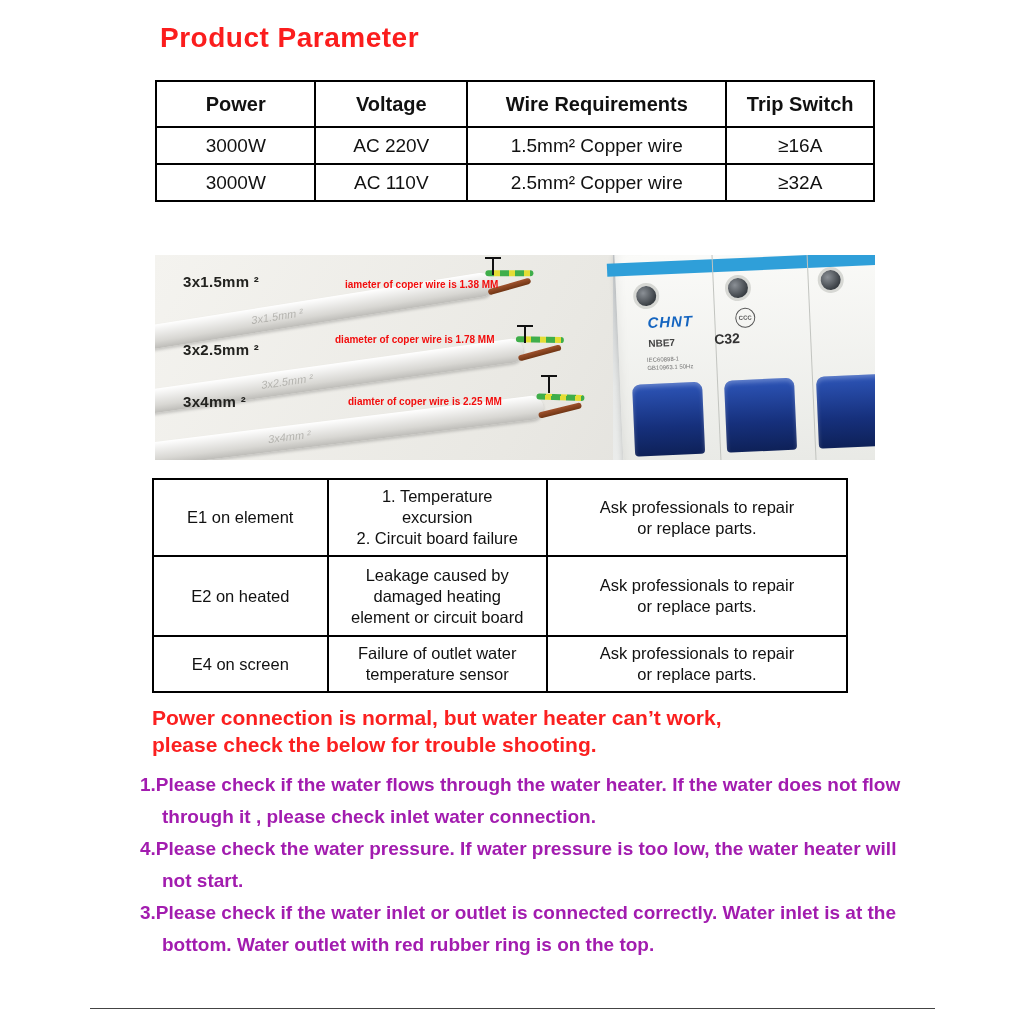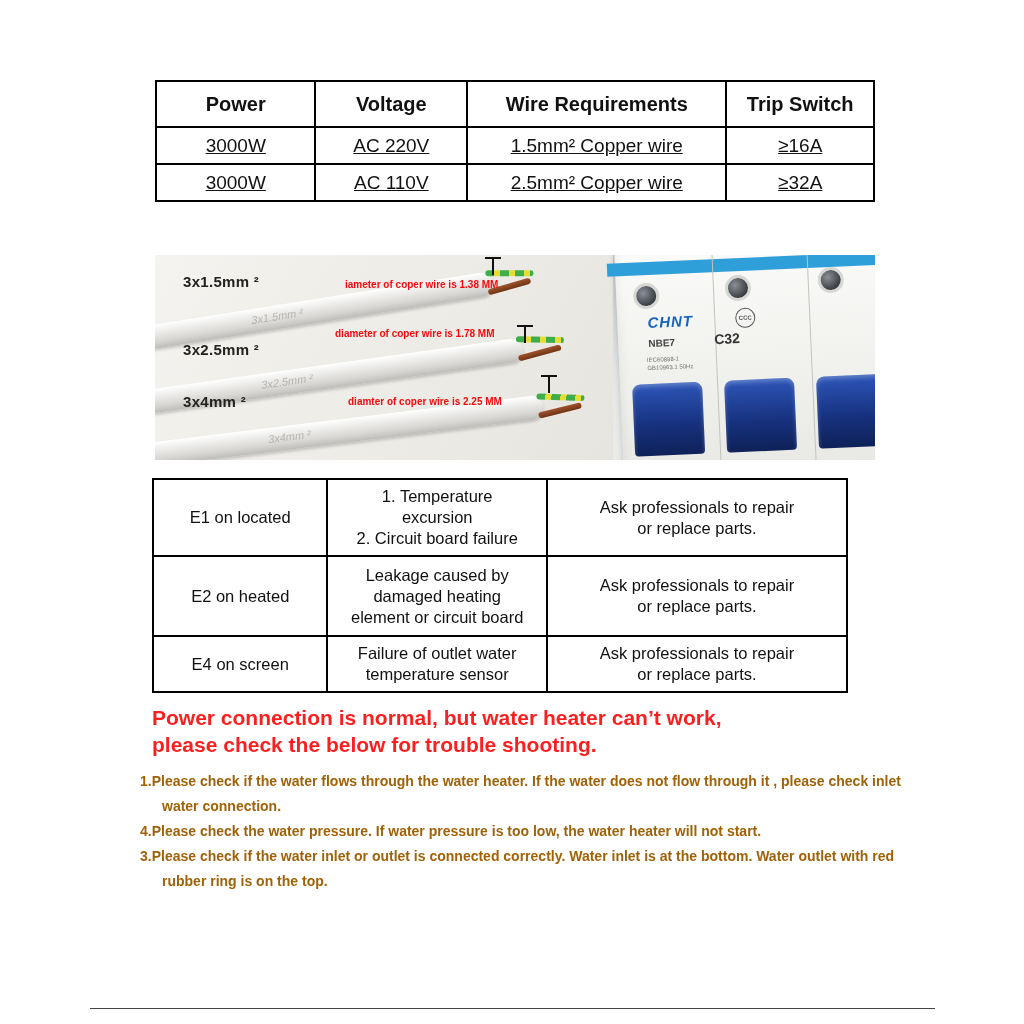--- a/index.html
+++ b/index.html
@@ -9,21 +9,21 @@
 
   
   .title { position:absolute; left:160px; top:22px; font-size:28px; font-weight:bold;
            color:#fb1d1d; letter-spacing:.5px; }
 
   
   .spec-table { position:absolute; left:155px; top:80px; width:720px; border-collapse:collapse; }
   .spec-table th, .spec-table td { border:2px solid #000; text-align:center;
            font-size:19px; padding:4px 6px; background:#fff; }
   .spec-table th { height:46px; font-weight:bold; font-size:20px; }
-  .spec-table td { height:37px;text-decoration:underline; }
+  .spec-table td { height:37px; }
 
   
   .figure { position:absolute; left:155px; top:255px; width:720px; height:205px;
             background:linear-gradient(120deg,#f4f3ef 0%,#e9e8e3 55%,#dddcd8 100%); overflow:hidden; }
   .cable { position:absolute; height:24px; border-radius:12px;
            background:linear-gradient(#ffffff,#d8d7d3 70%,#bdbcb8);
            box-shadow:0 2px 3px rgba(0,0,0,.18); }
   .cable1 { left:-30px; top:45px;  width:370px; transform:rotate(-9deg); }
   .cable2 { left:-30px; top:110px; width:400px; transform:rotate(-8deg); }
   .cable3 { left:-30px; top:165px; width:420px; transform:rotate(-7deg); }
@@ -38,21 +38,21 @@
   .measure::after { content:""; position:absolute; left:7px; top:0; width:2px; height:16px; background:#111; }
   .m1 { left:330px; top:2px; }
   .m2 { left:362px; top:70px; }
   .m3 { left:386px; top:120px; }
   .cable-label { position:absolute; font-size:15px; color:#22221f; font-weight:bold; letter-spacing:.3px; }
   .cl1 { left:28px; top:18px; }
   .cl2 { left:28px; top:86px; }
   .cl3 { left:28px; top:138px; }
   .cable-note { position:absolute; font-size:10px; font-weight:bold; color:#f20d0d; white-space:nowrap; }
   .cn1 { left:190px; top:24px; }
-  .cn2 { left:180px; top:73px; }
+  .cn2 { left:180px; top:79px; }
   .cn3 { left:193px; top:141px; }
 
   
   .breaker-photo { position:absolute; left:458px; top:0; width:262px; height:205px;
                    background:linear-gradient(155deg,#c9cdd0 0%,#e7e9e8 40%,#f0f1ef 100%); }
   .breaker-body { position:absolute; left:6px; top:-14px; width:290px; height:232px;
                   background:linear-gradient(#fbfbf9,#e8e9e5); border-radius:8px;
                   transform:rotate(-2.5deg); box-shadow:inset 0 0 12px rgba(0,0,0,.08), 0 3px 6px rgba(0,0,0,.2); }
   .blue-stripe { position:absolute; left:-8px; top:16px; width:320px; height:13px; background:#2f9fd9; }
   .pole-sep { position:absolute; top:0; width:1px; height:100%; background:#c2c4c0; }
@@ -80,30 +80,31 @@
                     padding:6px 8px; background:#fff; white-space:pre-line; line-height:21px; }
   .error-table col.c1 { width:175px; } .error-table col.c2 { width:220px; } .error-table col.c3 { width:301px; }
   .er1 td { height:72px; } .er2 td { height:80px; } .er3 td { height:56px; }
 
   
   .warning { position:absolute; left:152px; top:704px; width:740px; font-size:21px;
              font-weight:bold; color:#fb2020; line-height:27px; white-space:pre-line; }
 
   
   .trouble-list { position:absolute; left:140px; top:769px; width:772px; }
-  .trouble-item { font-size:14px; font-weight:bold; line-height:25px; color:#a16207;
+  .trouble-item { font-size:19px; font-weight:bold; line-height:32px; color:#a21caf;
                   padding-left:22px; text-indent:-22px; }
 
   .bottom-divider { position:absolute; left:90px; top:1008px; width:845px; height:1px; background:#444; }
 </style>
 </head>
 <body>
 
 <div class="page">
 
+  <div class="title">Product Parameter</div>
 
   <table class="spec-table">
     <colgroup>
         <col style="width:160px">
         <col style="width:152px">
         <col style="width:260px">
         <col style="width:148px">
       </colgroup>
     <thead>
       <tr>
@@ -180,21 +181,21 @@
   </div>
 
   <table class="error-table">
     <colgroup>
         <col class="c1">
         <col class="c2">
         <col class="c3">
       </colgroup>
     <tbody>
       <tr class="er1">
-        <td>E1 on located</td>
+        <td>E1 on element</td>
         <td>1. Temperature
 excursion
 2. Circuit board failure</td>
         <td>Ask professionals to repair
 or replace parts.</td>
       </tr>
       <tr class="er2">
         <td>E2 on heated</td>
         <td>Leakage caused by
 damaged heating

